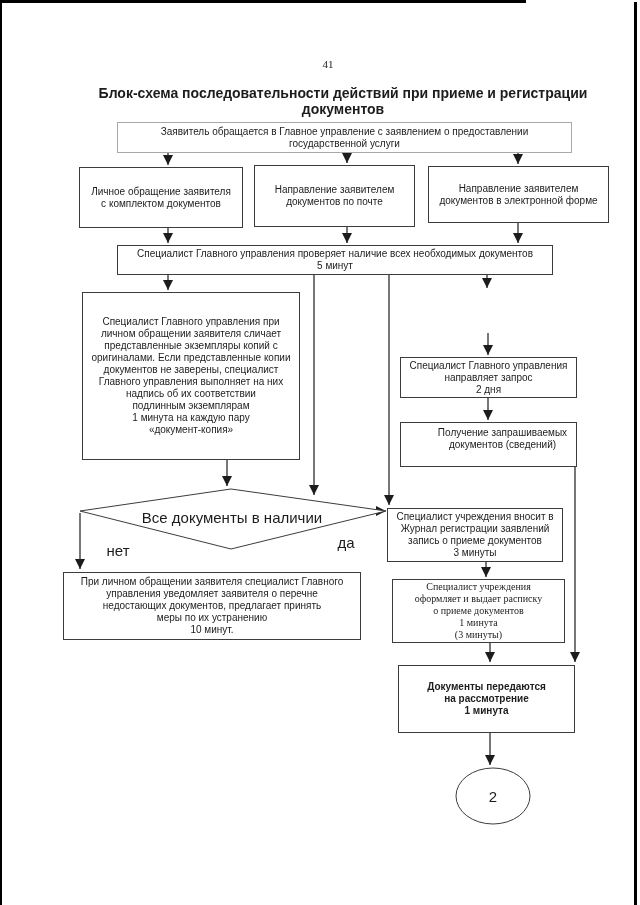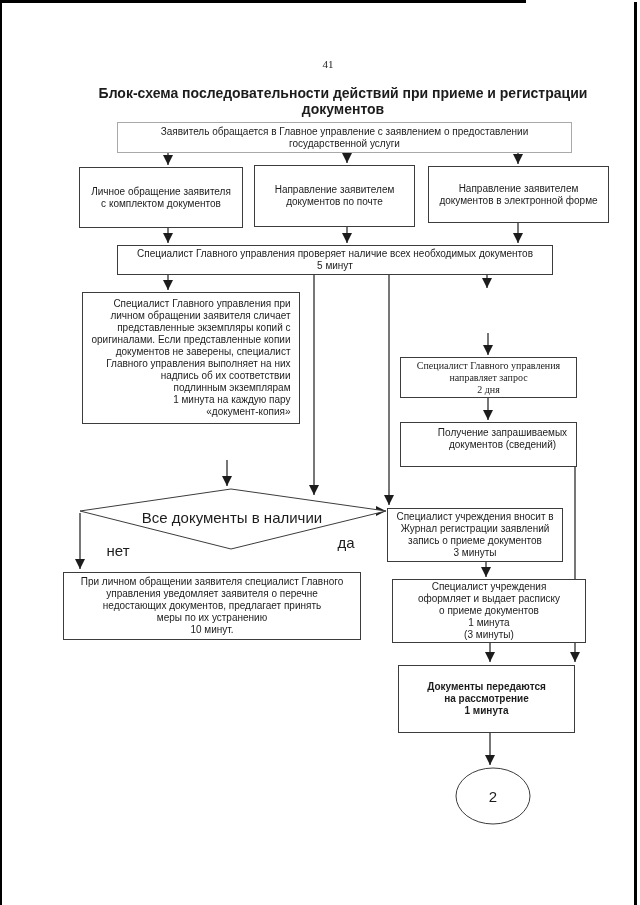--- a/index.html
+++ b/index.html
@@ -79,52 +79,52 @@
   <div class="node" style="left:79px;top:167px;width:164px;height:61px;">Личное обращение заявителя
 с комплектом документов</div>
   <div class="node" style="left:254px;top:165px;width:161px;height:62px;">Направление заявителем
 документов по почте</div>
   <div class="node" style="left:428px;top:166px;width:181px;height:57px;">Направление заявителем
 документов в электронной форме</div>
 
   <div class="node" style="left:117px;top:245px;width:436px;height:30px;">Специалист Главного управления проверяет наличие всех необходимых документов
 5 минут</div>
 
-  <div class="node" style="left:82px;top:292px;width:218px;height:132px;text-align:right;">Специалист Главного управления при
+  <div class="node" style="left:82px;top:292px;width:218px;height:168px;">Специалист Главного управления при
 личном обращении заявителя сличает
 представленные экземпляры копий с
 оригиналами. Если представленные копии
 документов не заверены, специалист
 Главного управления выполняет на них
 надпись об их соответствии
 подлинным экземплярам
 1 минута на каждую пару
 «документ-копия»</div>
 
-  <div class="node" style="left:400px;top:357px;width:177px;height:41px;font-family:Liberation Serif, serif;">Специалист Главного управления
+  <div class="node" style="left:400px;top:357px;width:177px;height:41px;">Специалист Главного управления
 направляет запрос
 2 дня</div>
   <div class="node top-align" style="left:400px;top:422px;width:177px;height:45px;padding-left:32px;">Получение запрашиваемых
 документов (сведений)</div>
 
   <div class="floating-label" style="left:122px;top:510px;width:220px;">Все документы в наличии</div>
   <div class="floating-label" style="left:100px;top:543px;width:36px;">нет</div>
   <div class="floating-label" style="left:330px;top:535px;width:32px;">да</div>
 
   <div class="node" style="left:63px;top:572px;width:298px;height:68px;">При личном обращении заявителя специалист Главного
 управления уведомляет заявителя о перечне
 недостающих документов, предлагает принять
 меры по их устранению
 10 минут.</div>
 
   <div class="node" style="left:387px;top:508px;width:176px;height:54px;">Специалист учреждения вносит в
 Журнал регистрации заявлений
 запись о приеме документов
 3 минуты</div>
-  <div class="node" style="left:392px;top:579px;width:194px;height:64px;">Специалист учреждения
+  <div class="node" style="left:392px;top:579px;width:173px;height:64px;font-family:Liberation Serif, serif;">Специалист учреждения
 оформляет и выдает расписку
 о приеме документов
 1 минута
 (3 минуты)</div>
   <div class="node" style="left:398px;top:665px;width:177px;height:68px;font-weight:bold;">Документы передаются
 на рассмотрение
 1 минута</div>
 
   <div class="floating-label" style="left:483px;top:789px;width:20px;">2</div>
 

